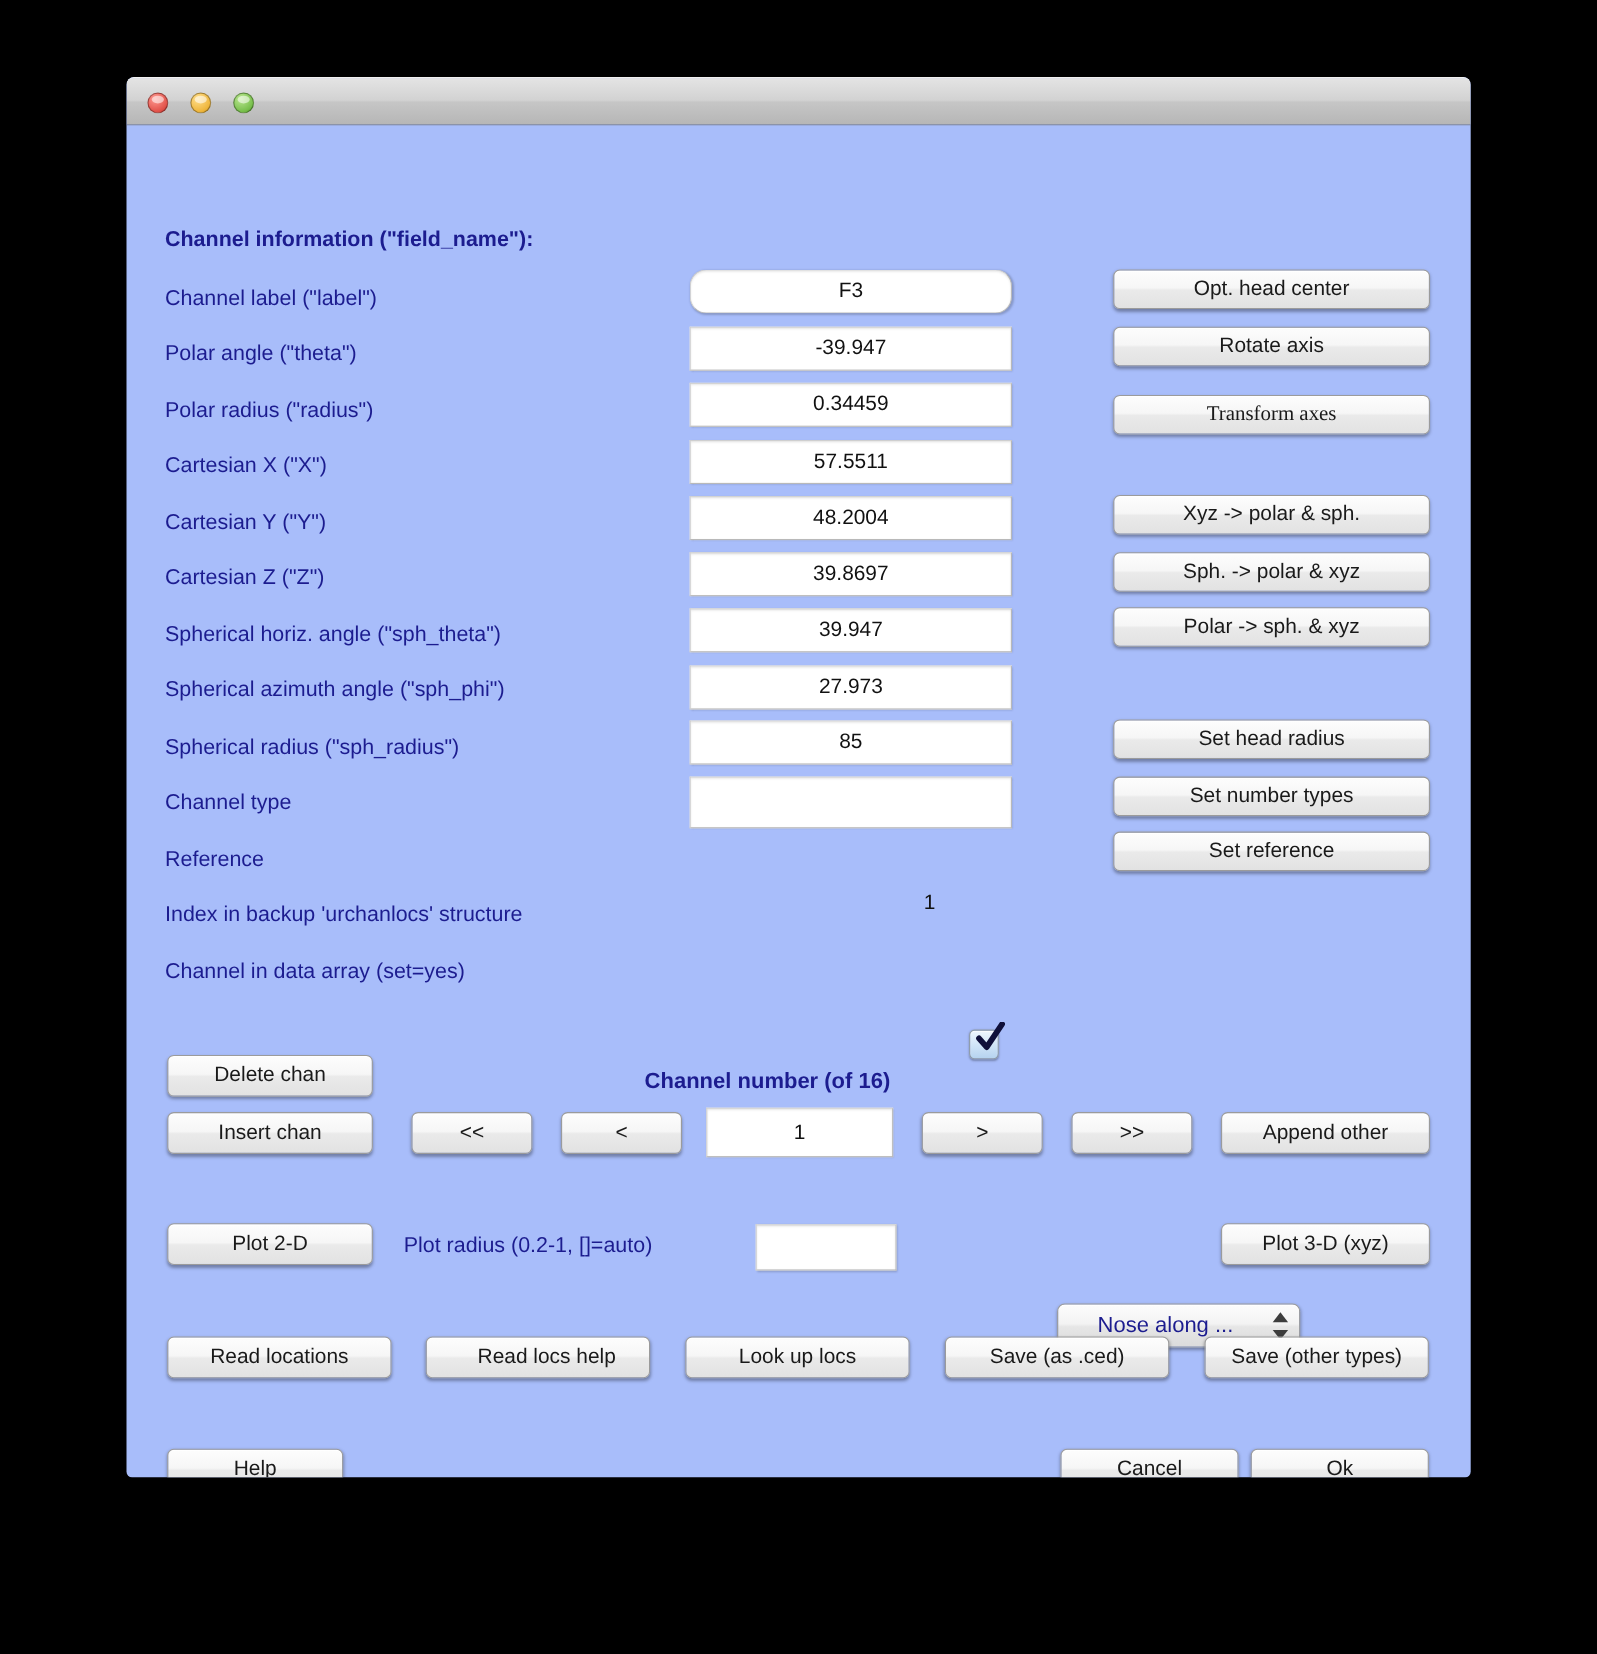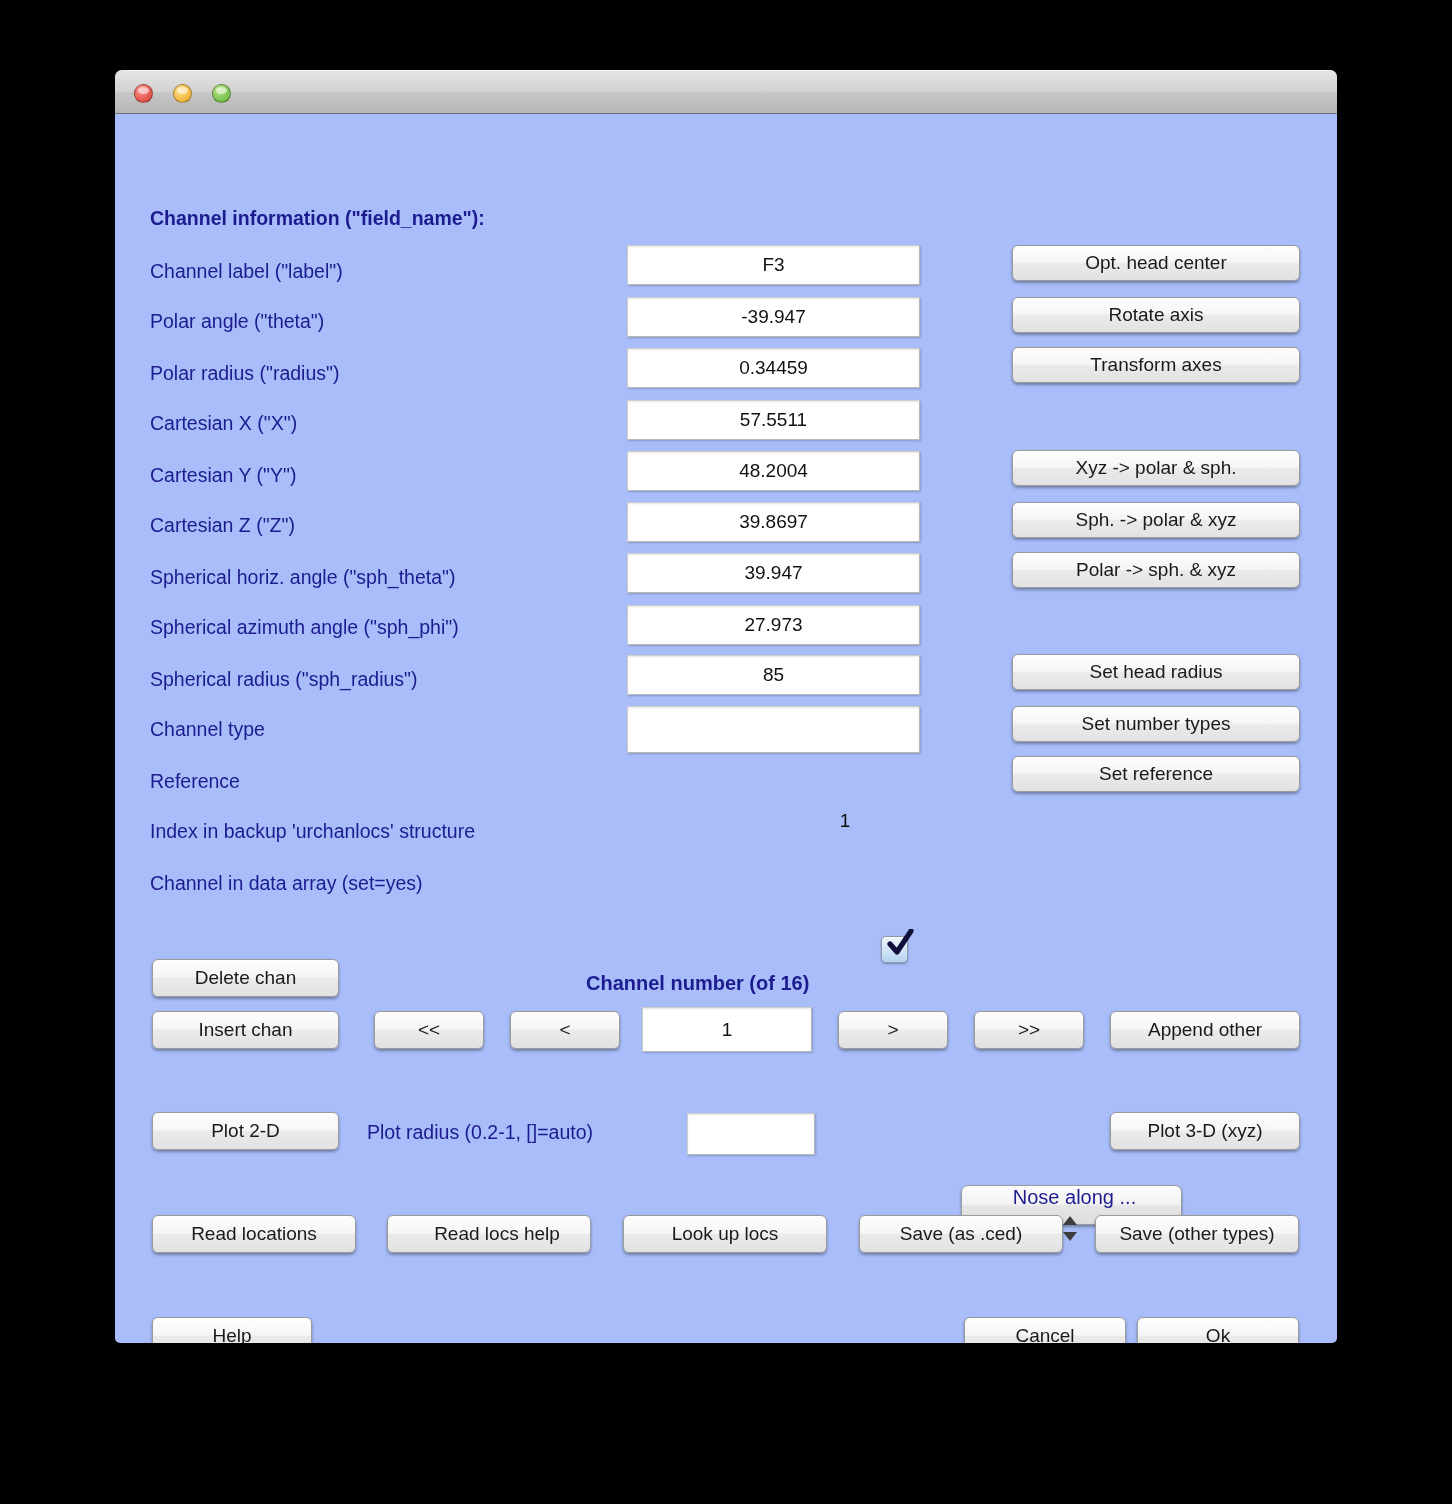--- a/index.html
+++ b/index.html
@@ -127,21 +127,20 @@
     position: absolute;
     left: 846px; top: 1071px;
     width: 221px; height: 40px;
     background: linear-gradient(to bottom, #fcfcfc 0%, #f3f3f3 46%, #e6e6e6 53%, #dcdcdc 100%);
     border: 1px solid #9b9b9b;
     border-radius: 7px;
     box-shadow: 0 2px 3px rgba(0,0,0,0.33), inset 0 1px 0 #ffffff;
     display: flex;
     align-items: center;
     cursor: default;
-    flex-direction: column;
   }
   #popup-label {
     flex: 1;
     text-align: center;
     font-size: 20px;
     color: #1c1c8f;
     padding-left: 6px;
   }
   #popup-arrows {
     width: 30px;
@@ -180,21 +179,21 @@
     <div class="lbl" style="left:35px; top:350px;">Cartesian Y ("Y")</div>
     <div class="lbl" style="left:35px; top:400px;">Cartesian Z ("Z")</div>
     <div class="lbl" style="left:35px; top:452px;">Spherical horiz. angle ("sph_theta")</div>
     <div class="lbl" style="left:35px; top:502px;">Spherical azimuth angle ("sph_phi")</div>
     <div class="lbl" style="left:35px; top:554px;">Spherical radius ("sph_radius")</div>
     <div class="lbl" style="left:35px; top:604px;">Channel type</div>
     <div class="lbl" style="left:35px; top:656px;">Reference</div>
     <div class="lbl" style="left:35px; top:706px;">Index in backup 'urchanlocs' structure</div>
     <div class="lbl" style="left:35px; top:758px;">Channel in data array (set=yes)</div>
 
-    <div class="field" style="left:512px; top:131px; width:293px; height:40px;">F3</div>
+    <div class="field" style="left:512px; top:131px; width:293px; height:40px;border-radius:15px;">F3</div>
     <div class="field" style="left:512px; top:183px; width:293px; height:40px;">-39.947</div>
     <div class="field" style="left:512px; top:234px; width:293px; height:40px;">0.34459</div>
     <div class="field" style="left:512px; top:286px; width:293px; height:40px;">57.5511</div>
     <div class="field" style="left:512px; top:337px; width:293px; height:40px;">48.2004</div>
     <div class="field" style="left:512px; top:388px; width:293px; height:40px;">39.8697</div>
     <div class="field" style="left:512px; top:439px; width:293px; height:40px;">39.947</div>
     <div class="field" style="left:512px; top:491px; width:293px; height:40px;">27.973</div>
     <div class="field" style="left:512px; top:541px; width:293px; height:40px;">85</div>
     <div class="field" style="left:512px; top:592px; width:293px; height:47px;"></div>
 
@@ -202,21 +201,21 @@
 
     <div id="chk-wrap">
       <div id="chk-box"></div>
       <svg id="chk-mark" viewBox="0 0 30 30">
         <path d="M5 15 L12 23 L26 2" stroke="#10103a" stroke-width="5.2" fill="none" stroke-linecap="round" stroke-linejoin="round"></path>
       </svg>
     </div>
 
     <div class="btn" style="left:897px; top:183px; width:288px; height:36px;">Rotate axis</div>
     <div class="btn" style="left:897px; top:131px; width:288px; height:36px;">Opt. head center</div>
-    <div class="btn" style="left:897px; top:233px; width:288px; height:36px;">Transform axes</div>
+    <div class="btn" style="left:897px; top:245px; width:288px; height:36px;font-family:Liberation Serif, serif;">Transform axes</div>
 
     <div class="btn" style="left:897px; top:336px; width:288px; height:36px;">Xyz -&gt; polar &amp; sph.</div>
     <div class="btn" style="left:897px; top:388px; width:288px; height:36px;">Sph. -&gt; polar &amp; xyz</div>
     <div class="btn" style="left:897px; top:438px; width:288px; height:36px;">Polar -&gt; sph. &amp; xyz</div>
 
     <div class="btn" style="left:897px; top:540px; width:288px; height:36px;">Set head radius</div>
     <div class="btn" style="left:897px; top:592px; width:288px; height:36px;">Set number types</div>
     <div class="btn" style="left:897px; top:642px; width:288px; height:36px;">Set reference</div>
 
     <div class="lbl bold" style="left:471px; top:858px; font-size:20px;">Channel number (of 16)</div>

